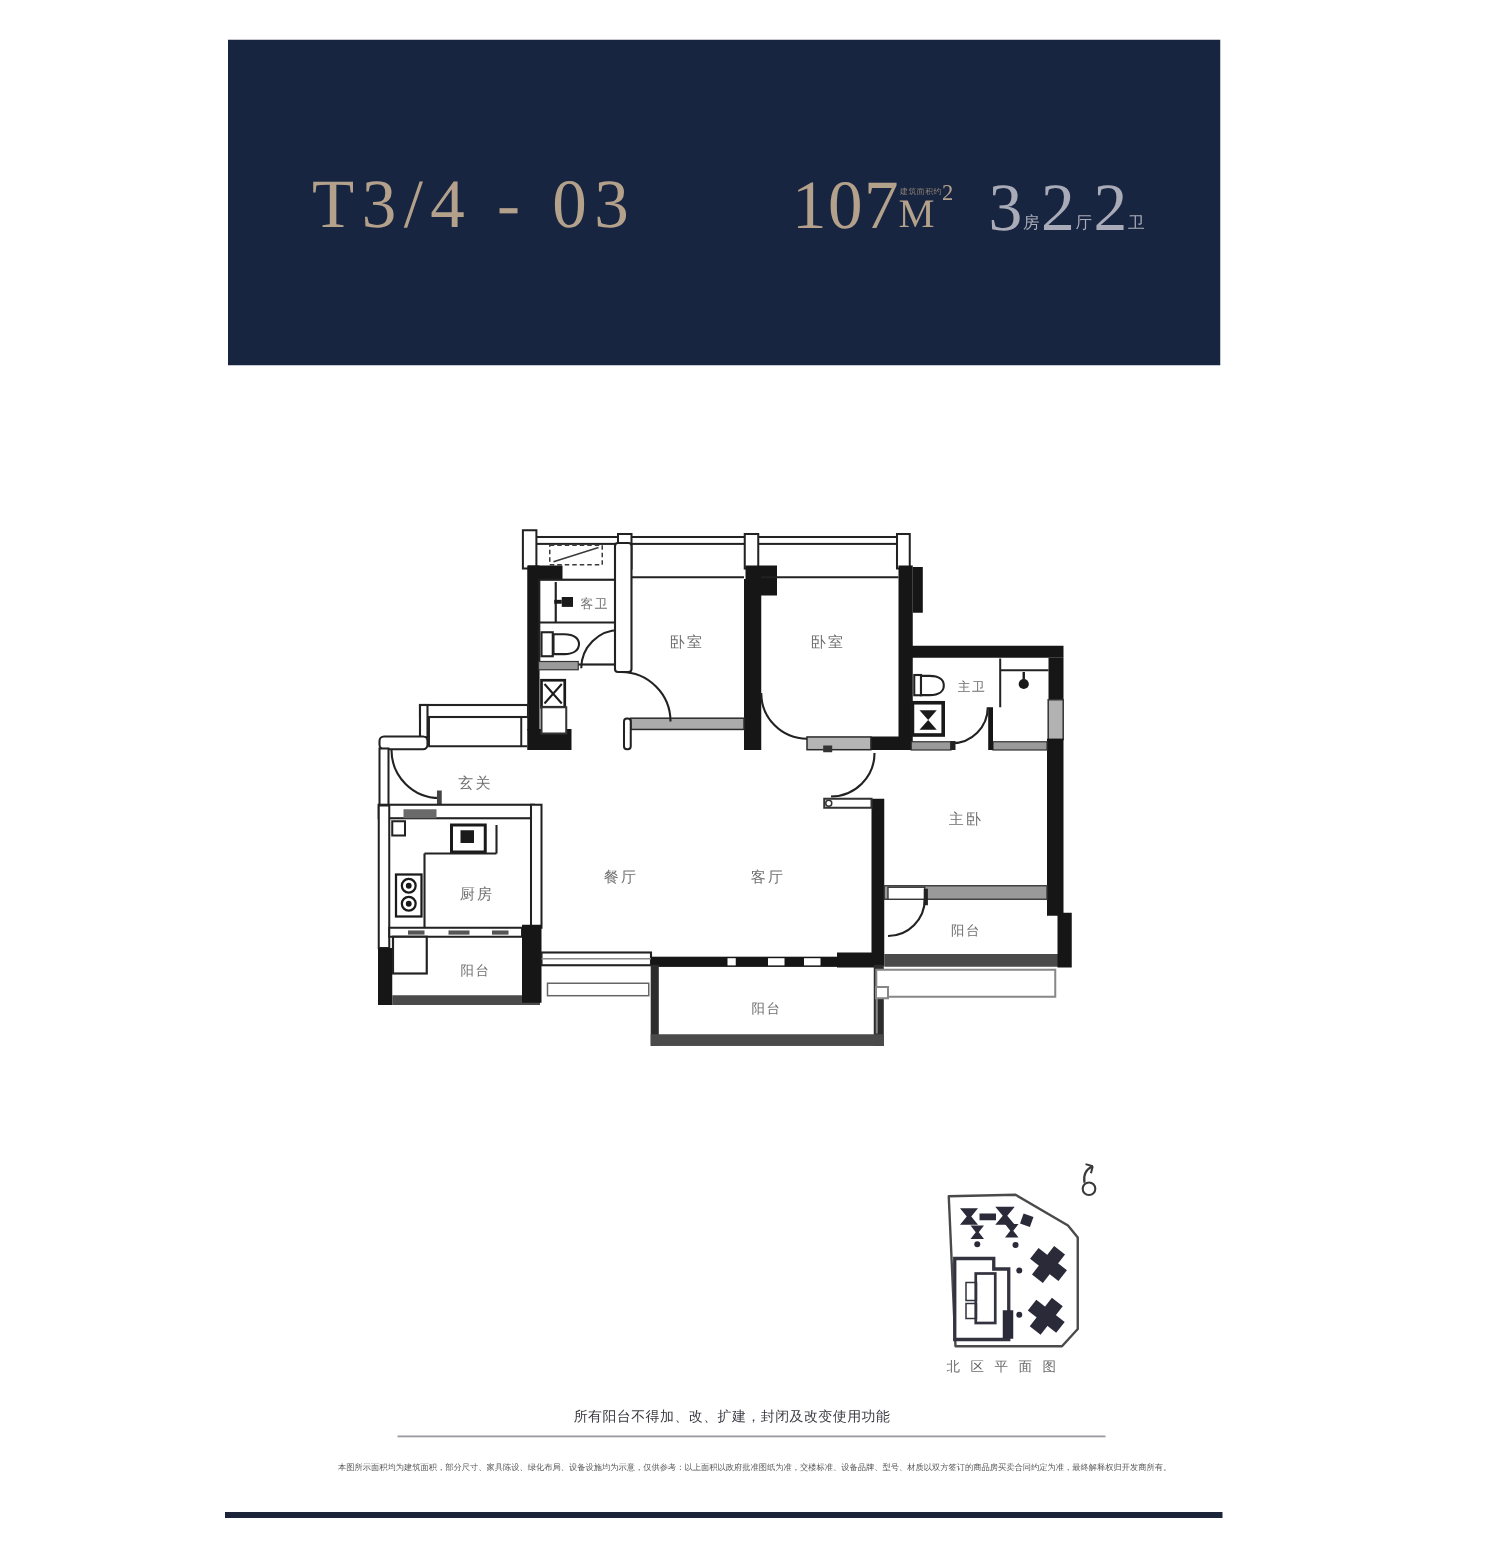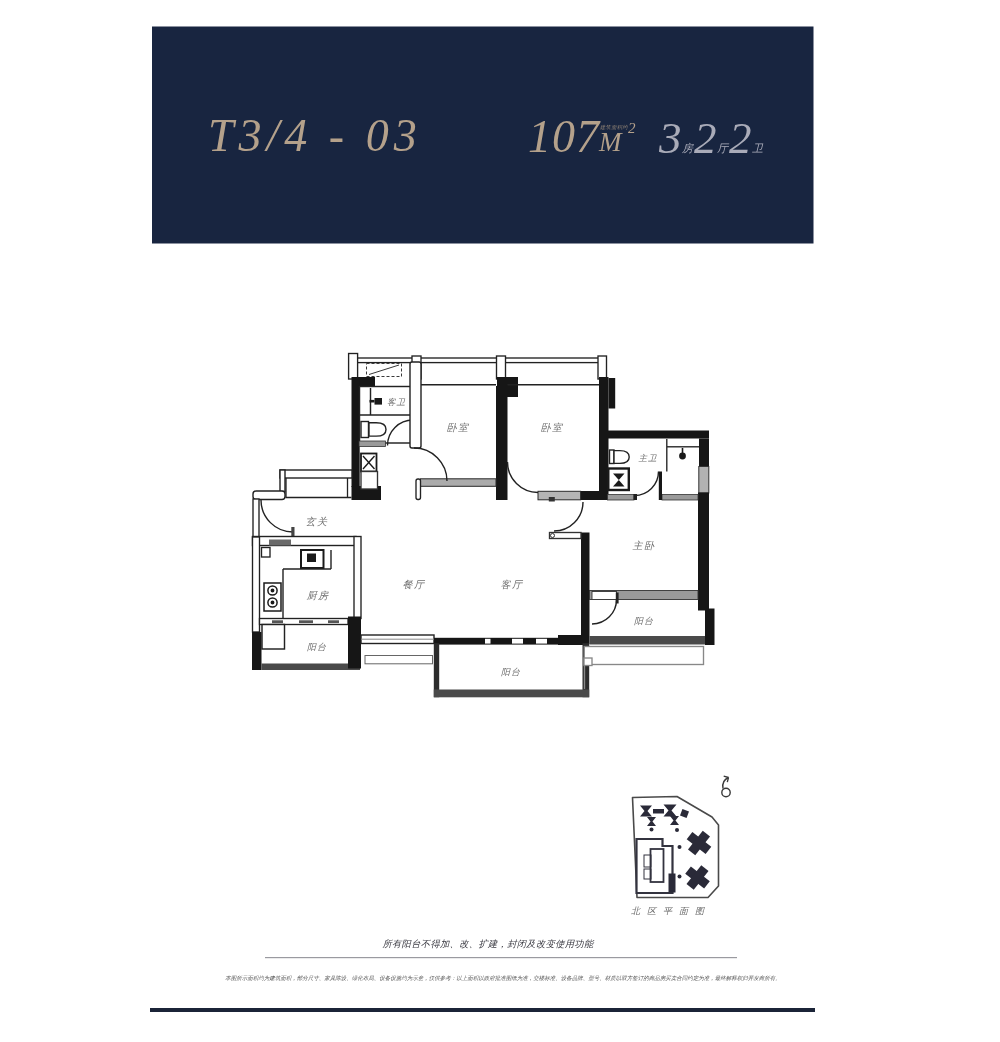--- a/index.html
+++ b/index.html
@@ -1,17 +1,17 @@
 <!DOCTYPE html>
 <html><head>
 <meta charset="utf-8">
 <style>
   html,body{margin:0;padding:0;background:#fff;}
   #page{position:relative;width:1000px;height:1012px;background:#ffffff;overflow:hidden;
-        font-family:"Liberation Sans", sans-serif;font-style:italic;}
+        font-family:"Liberation Sans", sans-serif;}
   svg text{font-family:inherit;}
   .srf{font-family:"Liberation Serif", serif;}
 </style>
 </head>
 <body>
 <div id="page">
 <svg width="1000" height="1042" viewBox="0 0 1000 1042" xmlns="http://www.w3.org/2000/svg">
 
   <rect x="0" y="0" width="1000" height="1042" fill="#ffffff"></rect>
 

